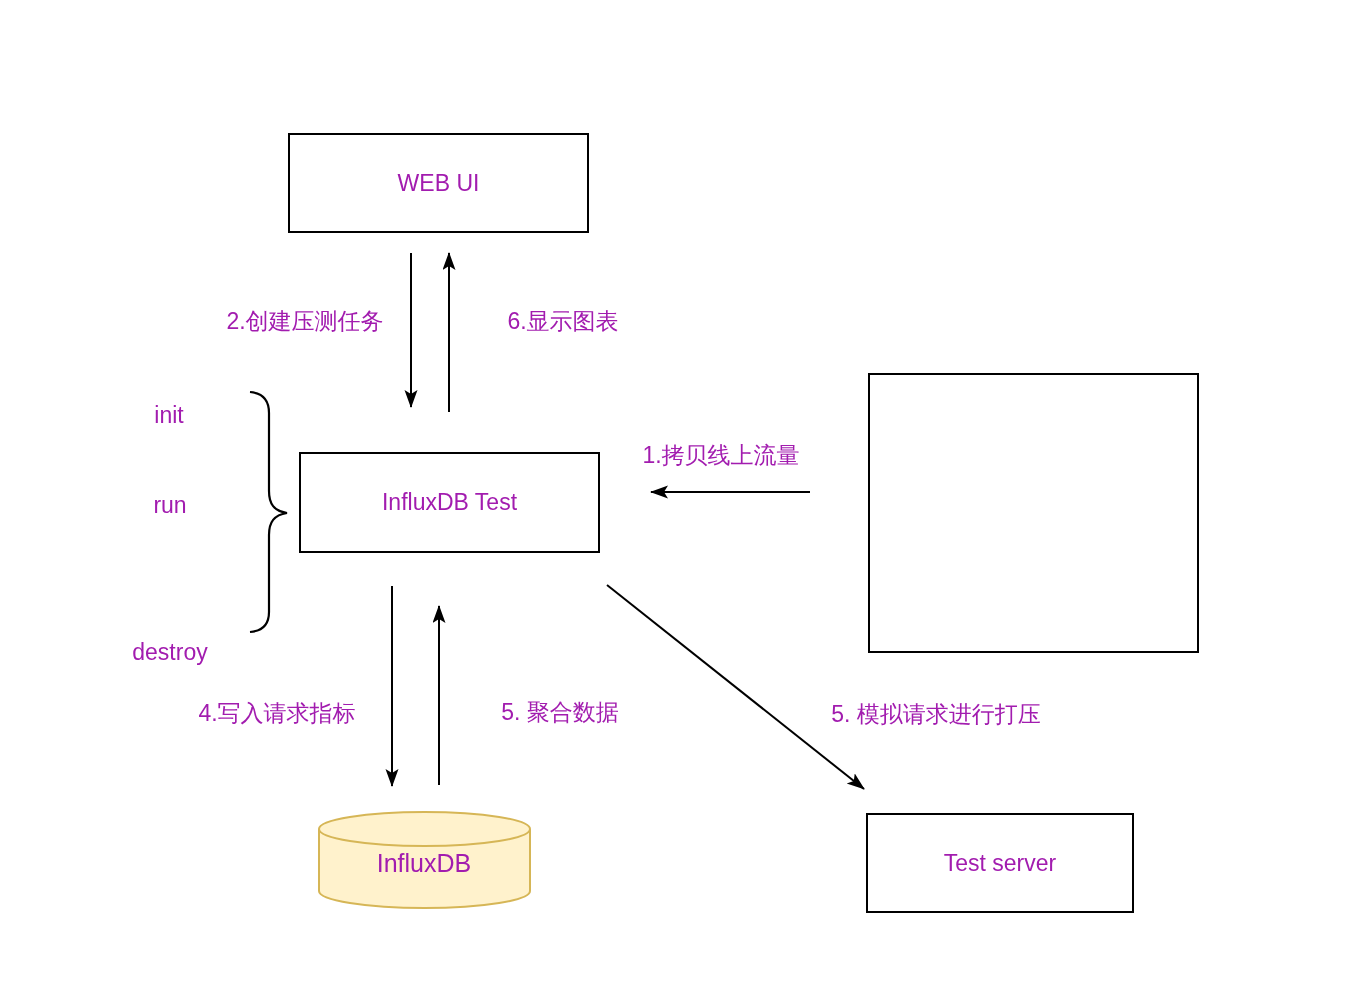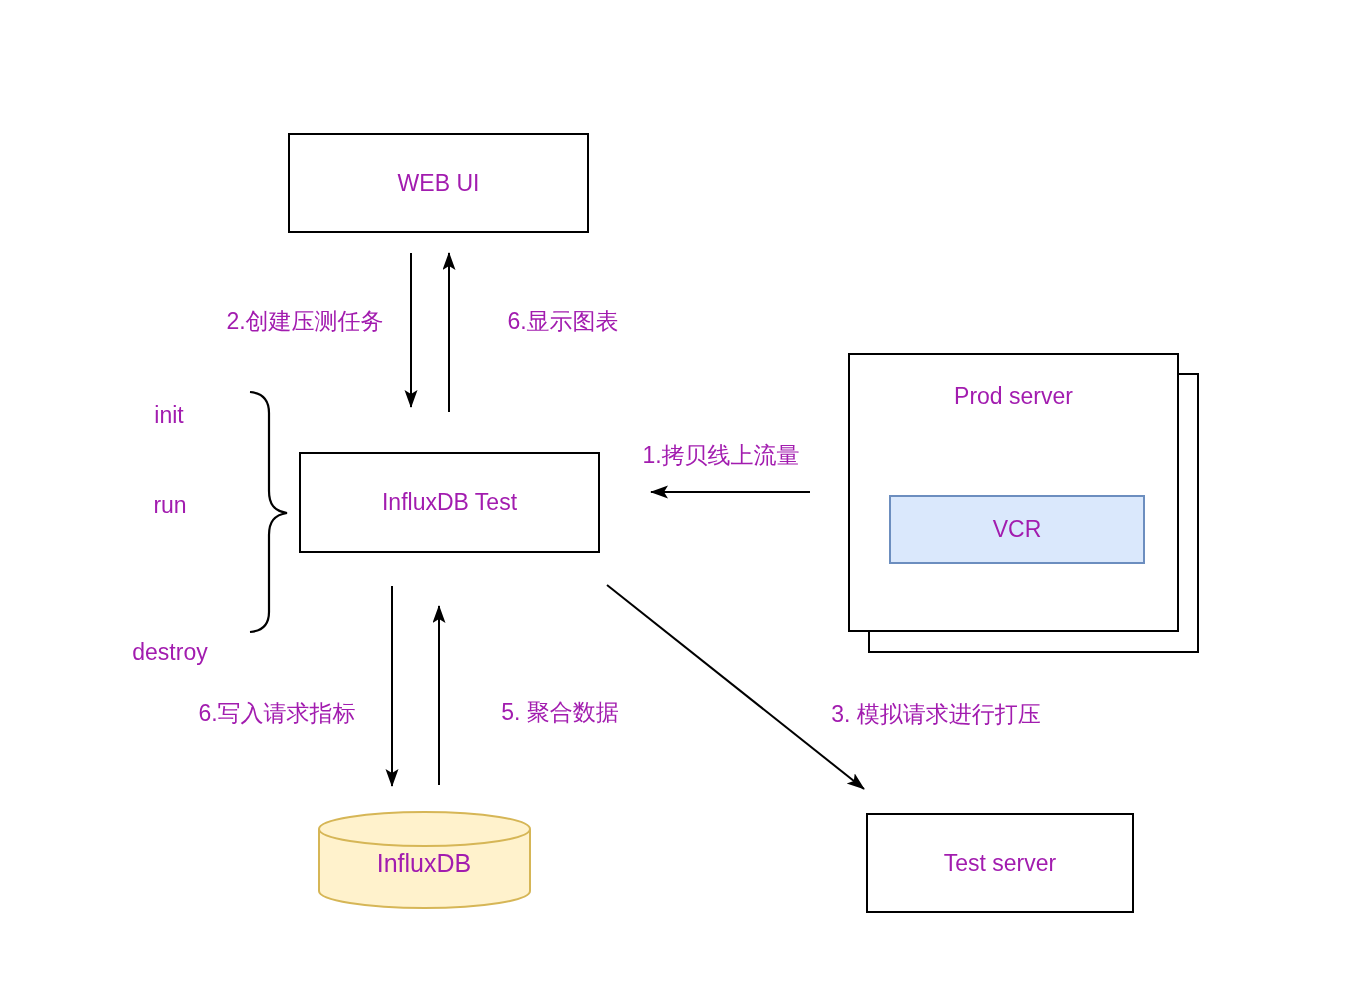--- a/index.html
+++ b/index.html
@@ -106,37 +106,31 @@
   <div class="node" style="left:288px; top:133px; width:301px; height:100px;">
     <span>WEB UI</span>
   </div>
 
   <div class="node" style="left:299px; top:452px; width:301px; height:101px;">
     <span>InfluxDB Test</span>
   </div>
 
   <div class="node-plain" style="left:868px; top:373px; width:331px; height:280px;"></div>
 
-  <div class="node-plain" style="left:848px; top:353px; width:331px; height:279px;">
-    <div class="group-title">Prod server</div>
-    <div class="sub-node" style="left:39px; top:140px; width:256px; height:69px;">
-      <span>VCR</span>
-    </div>
-  </div>
 
   <div class="node" style="left:866px; top:813px; width:268px; height:100px;">
     <span>Test server</span>
   </div>
 
   <div class="db-label" style="left:424px; top:863px;">InfluxDB</div>
 
   <div class="free-label" style="left:169px; top:415px;">init</div>
   <div class="free-label" style="left:170px; top:505px;">run</div>
   <div class="free-label" style="left:170px; top:607px;margin-top:45px;">destroy</div>
 
   <div class="edge-label" style="left:305px; top:321px;">2.创建压测任务</div>
   <div class="edge-label" style="left:563px; top:321px;">6.显示图表</div>
   <div class="edge-label" style="left:721px; top:455px;">1.拷贝线上流量</div>
-  <div class="edge-label" style="left:277px; top:713px;">6.写入请求指标</div>
+  <div class="edge-label" style="left:277px; top:713px;">4.写入请求指标</div>
   <div class="edge-label" style="left:560px; top:712px;">5. 聚合数据</div>
-  <div class="edge-label" style="left:936px; top:714px;">3. 模拟请求进行打压</div>
+  <div class="edge-label" style="left:936px; top:714px;">5. 模拟请求进行打压</div>
 
 </div>
 
 </body></html>

